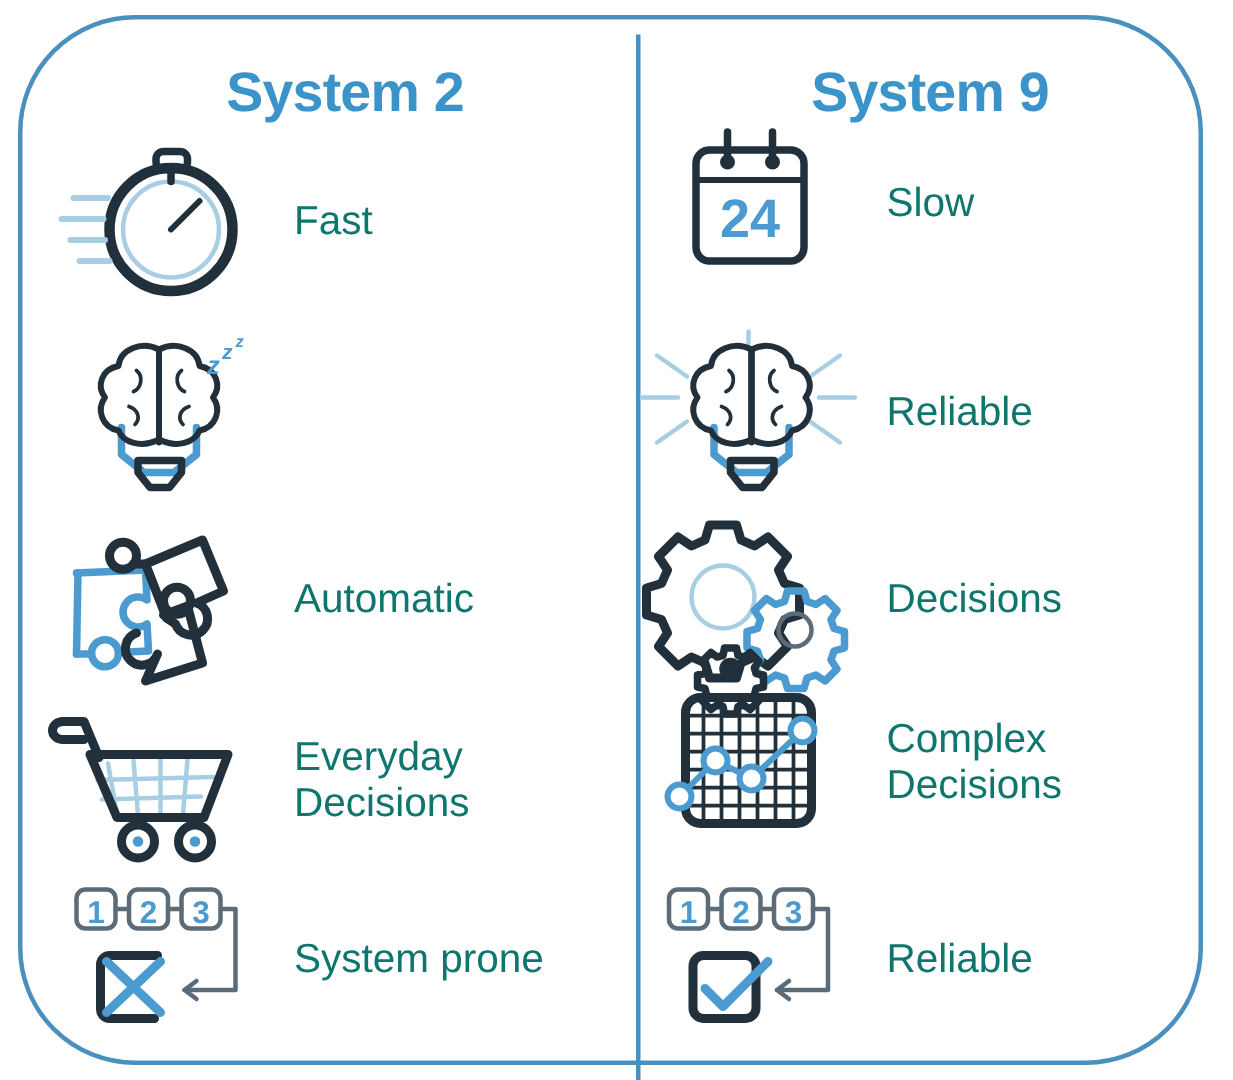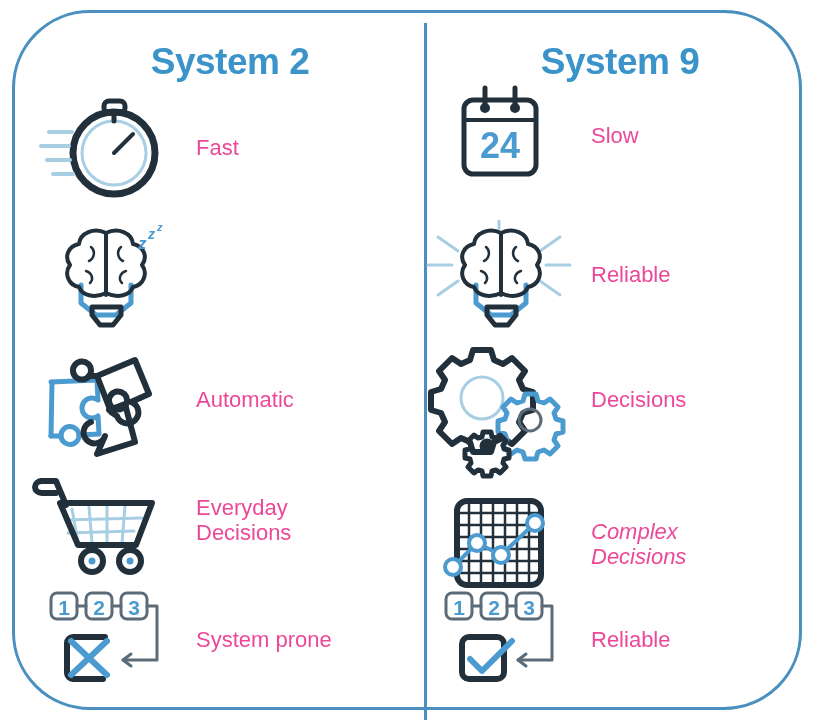--- a/index.html
+++ b/index.html
@@ -20,21 +20,21 @@
   #title-2{left:440px;}
 
   .row{position:absolute;height:120px;}
   .col1{left:20px;width:390px;}
   .col2{left:415px;width:390px;}
 
   .icon-cell{position:absolute;left:0;top:0;width:168px;height:120px;
              display:flex;align-items:center;justify-content:center;}
   .label-cell{position:absolute;left:176px;top:0;height:120px;
               display:flex;align-items:center;}
-  .label{font-size:22px;color:#ec4899;line-height:1.15;white-space:pre-line;}
+  .label{font-size:27px;color:#0f766e;line-height:1.15;white-space:pre-line;}
 
   svg{display:block;overflow:visible;}
   .dk{stroke:#22303C;fill:none;stroke-linecap:round;stroke-linejoin:round;}
   .bl{stroke:#4B9BD0;fill:none;stroke-linecap:round;stroke-linejoin:round;}
   .blf{fill:#4B9BD0;}
   .gy{stroke:#5C6B78;fill:none;stroke-linecap:round;stroke-linejoin:round;}
   .pale{stroke:#A8CEE4;fill:none;stroke-linecap:round;}
   .numtxt{font-family:"Liberation Sans",sans-serif;font-weight:bold;fill:#4B9BD0;}
 </style>
 </head>
@@ -224,21 +224,21 @@
       <circle cx="58" cy="96" r="3.5" fill="#4B9BD0"></circle>
       <circle cx="96" cy="96" r="3.5" fill="#4B9BD0"></circle>
     </svg>
   </div>
   <div class="label-cell">
     <span class="label">Everyday
 Decisions</span>
   </div>
 </div>
 
-<div class="row col2" style="top:484px;font-style:italic;">
+<div class="row col2" style="top:448px;">
   <div class="icon-cell">
     <svg width="120" height="110" viewBox="0 0 120 110">
       <rect class="dk" x="18" y="12" width="84" height="84" rx="10" stroke-width="6"></rect>
       <g class="dk" stroke-width="2.5">
         <line x1="30" y1="12" x2="30" y2="96"></line>
         <line x1="42" y1="12" x2="42" y2="96"></line>
         <line x1="54" y1="12" x2="54" y2="96"></line>
         <line x1="66" y1="12" x2="66" y2="96"></line>
         <line x1="78" y1="12" x2="78" y2="96"></line>
         <line x1="90" y1="12" x2="90" y2="96"></line>

